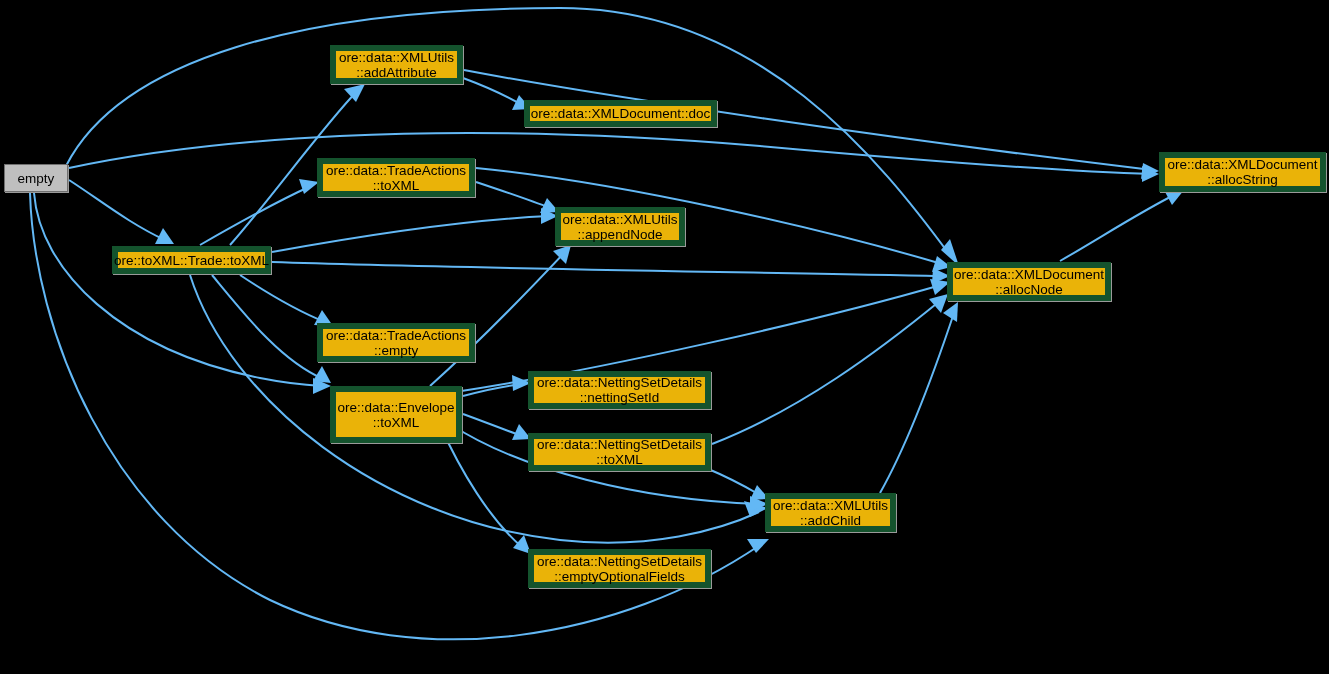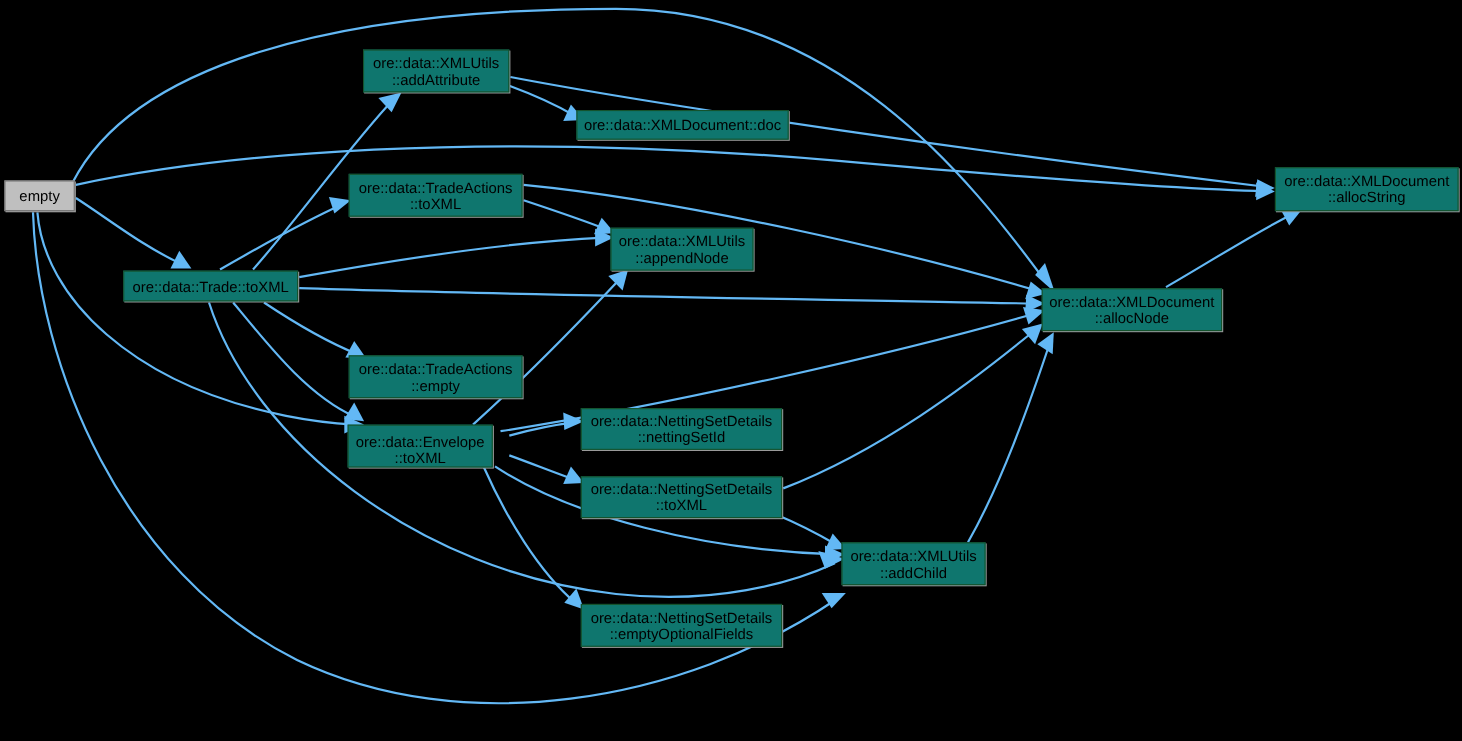--- a/index.html
+++ b/index.html
@@ -1,21 +1,21 @@
 <!DOCTYPE html>
 <html><head>
 <meta charset="utf-8">
 <style>
   html,body{margin:0;padding:0;background:#000;}
   #canvas{position:relative;width:1329px;height:674px;background:#000;overflow:hidden;
           font-family:"Liberation Sans","DejaVu Sans",sans-serif;}
   svg.edges{position:absolute;left:0;top:0;width:1329px;height:674px;}
   .node{position:absolute;box-sizing:border-box;display:flex;align-items:center;
         justify-content:center;text-align:center;color:#000;font-size:13.5px;
-        line-height:15px;background:#0f766e;border:1px solid #14532d;
+        line-height:15px;background:#eab308;border:6px solid #14532d;
         box-shadow:1px 1px 0 0 #9a9a9a;}
   .node.root{background:#bfbfbf;border:1px solid #707070;}
   .node span{display:block;padding:0 4px;white-space:pre-line;}
 </style>
 </head>
 <body>
 
 <div id="canvas">
   <svg class="edges" id="edge-layer" viewBox="0 0 1329 674">
       <path d="M 66,166 C 120,60 300,8 560,8 C 760,8 880,160 952,258" fill="none" stroke="#63b8f5" stroke-width="2"></path>
@@ -80,39 +80,39 @@
 ::addAttribute</span>
       </div>
       <div class="node" style="left: 524px; top: 100px; width: 193px; height: 27px;">
         <span>ore::data::XMLDocument::doc</span>
       </div>
       <div class="node" style="left: 317px; top: 158px; width: 158px; height: 39px;">
         <span>ore::data::TradeActions
 ::toXML</span>
       </div>
       <div class="node" style="left: 112px; top: 246px; width: 159px; height: 28px;">
-        <span>ore::data::Trade::toXML</span>
+        <span>ore::toXML::Trade::toXML</span>
       </div>
       <div class="node" style="left: 555px; top: 207px; width: 130px; height: 39px;">
         <span>ore::data::XMLUtils
 ::appendNode</span>
       </div>
       <div class="node" style="left: 947px; top: 262px; width: 164px; height: 39px;">
         <span>ore::data::XMLDocument
 ::allocNode</span>
       </div>
       <div class="node" style="left: 1159px; top: 152px; width: 167px; height: 40px;">
         <span>ore::data::XMLDocument
 ::allocString</span>
       </div>
       <div class="node" style="left: 317px; top: 323px; width: 158px; height: 39px;">
         <span>ore::data::TradeActions
 ::empty</span>
       </div>
-      <div class="node" style="left: 316px; top: 386px; width: 132px; height: 39px; align-items: flex-end;">
+      <div class="node" style="left: 330px; top: 386px; width: 132px; height: 57px;">
         <span>ore::data::Envelope
 ::toXML</span>
       </div>
       <div class="node" style="left: 528px; top: 371px; width: 183px; height: 38px;">
         <span>ore::data::NettingSetDetails
 ::nettingSetId</span>
       </div>
       <div class="node" style="left: 528px; top: 433px; width: 183px; height: 38px;">
         <span>ore::data::NettingSetDetails
 ::toXML</span>

